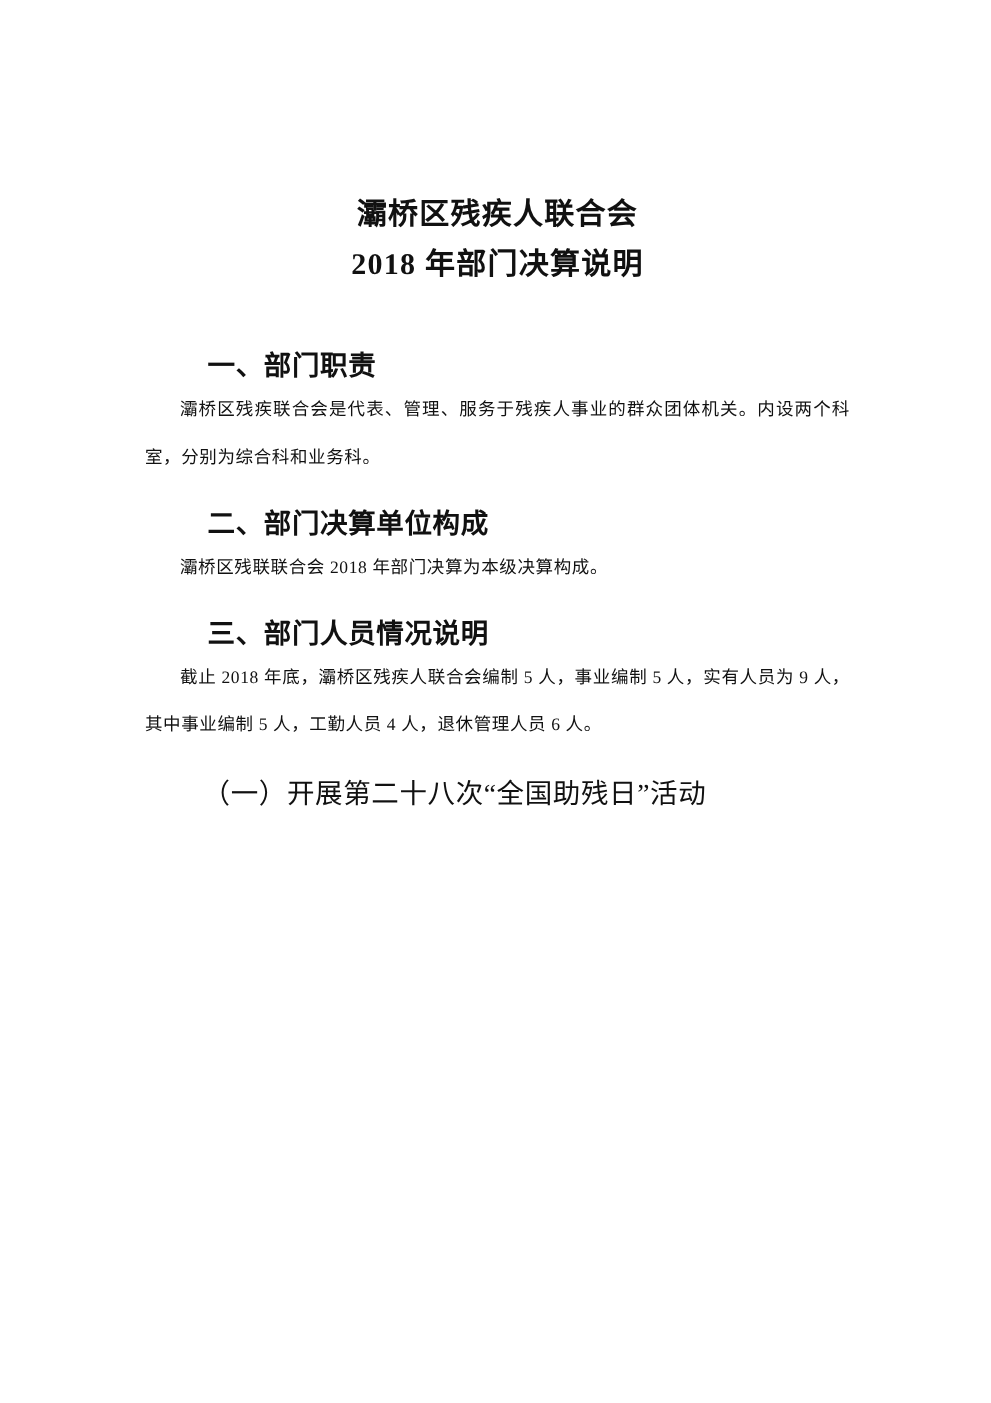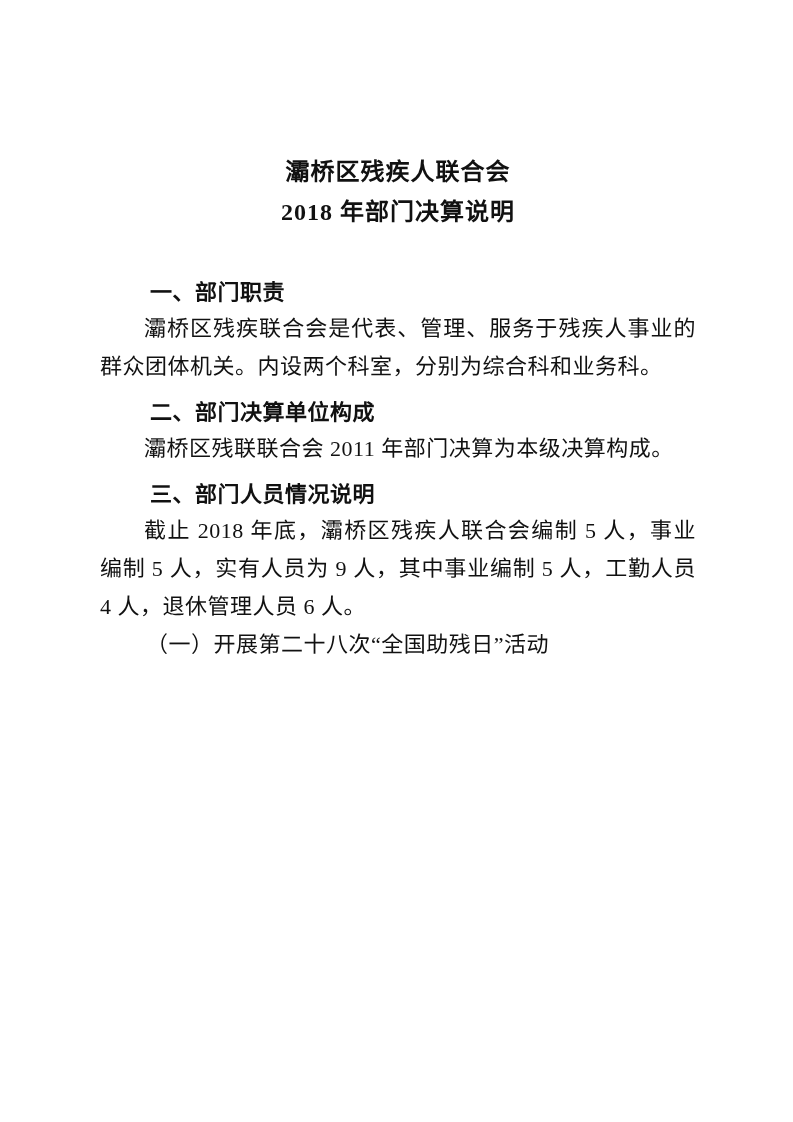--- a/index.html
+++ b/index.html
@@ -24,42 +24,42 @@
     text-align: center;
     font-size: 24px;
     font-weight: bold;
     line-height: 40px;
     letter-spacing: 1px;
   }
   .doc-title .title-line {
     display: block;
   }
   .section {
-    margin: 0;
+    margin: 16px;
     font-family: Liberation Serif, serif;
   }
   .sec-heading {
     margin: 10px 0 0 0;
     font-size: 22px;
     font-weight: bold;
     line-height: 34px;
     text-indent: 50px;
     letter-spacing: 0.5px;
   }
   .sub-heading {
     margin: 0;
     font-size: 22px;
     font-weight: normal;
     line-height: 38px;
     text-indent: 46px;
     letter-spacing: 0.5px;
   }
   .para {
     margin: 0;
-    font-size: 22px;
+    font-size: 14px;
     line-height: 38px;
     text-align: justify;
     text-indent: 2em;
     letter-spacing: 0.5px;
   }
 </style>
 </head>
 <body>
 
 <div class="page">
@@ -69,21 +69,21 @@
     <span class="title-line">2018 年部门决算说明</span>
   </h1>
 
   <section class="section">
     <h2 class="sec-heading">一、部门职责</h2>
     <p class="para">灞桥区残疾联合会是代表、管理、服务于残疾人事业的群众团体机关。内设两个科室，分别为综合科和业务科。</p>
   </section>
 
   <section class="section">
     <h2 class="sec-heading">二、部门决算单位构成</h2>
-    <p class="para">灞桥区残联联合会 2011 年部门决算为本级决算构成。</p>
+    <p class="para">灞桥区残联联合会 2018 年部门决算为本级决算构成。</p>
   </section>
 
   <section class="section">
     <h2 class="sec-heading">三、部门人员情况说明</h2>
     <p class="para">截止 2018 年底，灞桥区残疾人联合会编制 5 人，事业编制 5 人，实有人员为 9 人，其中事业编制 5 人，工勤人员 4 人，退休管理人员 6 人。</p>
   </section>
 
   <section class="section">
     <p class="sub-heading">（一）开展第二十八次“全国助残日”活动</p>
   </section>

